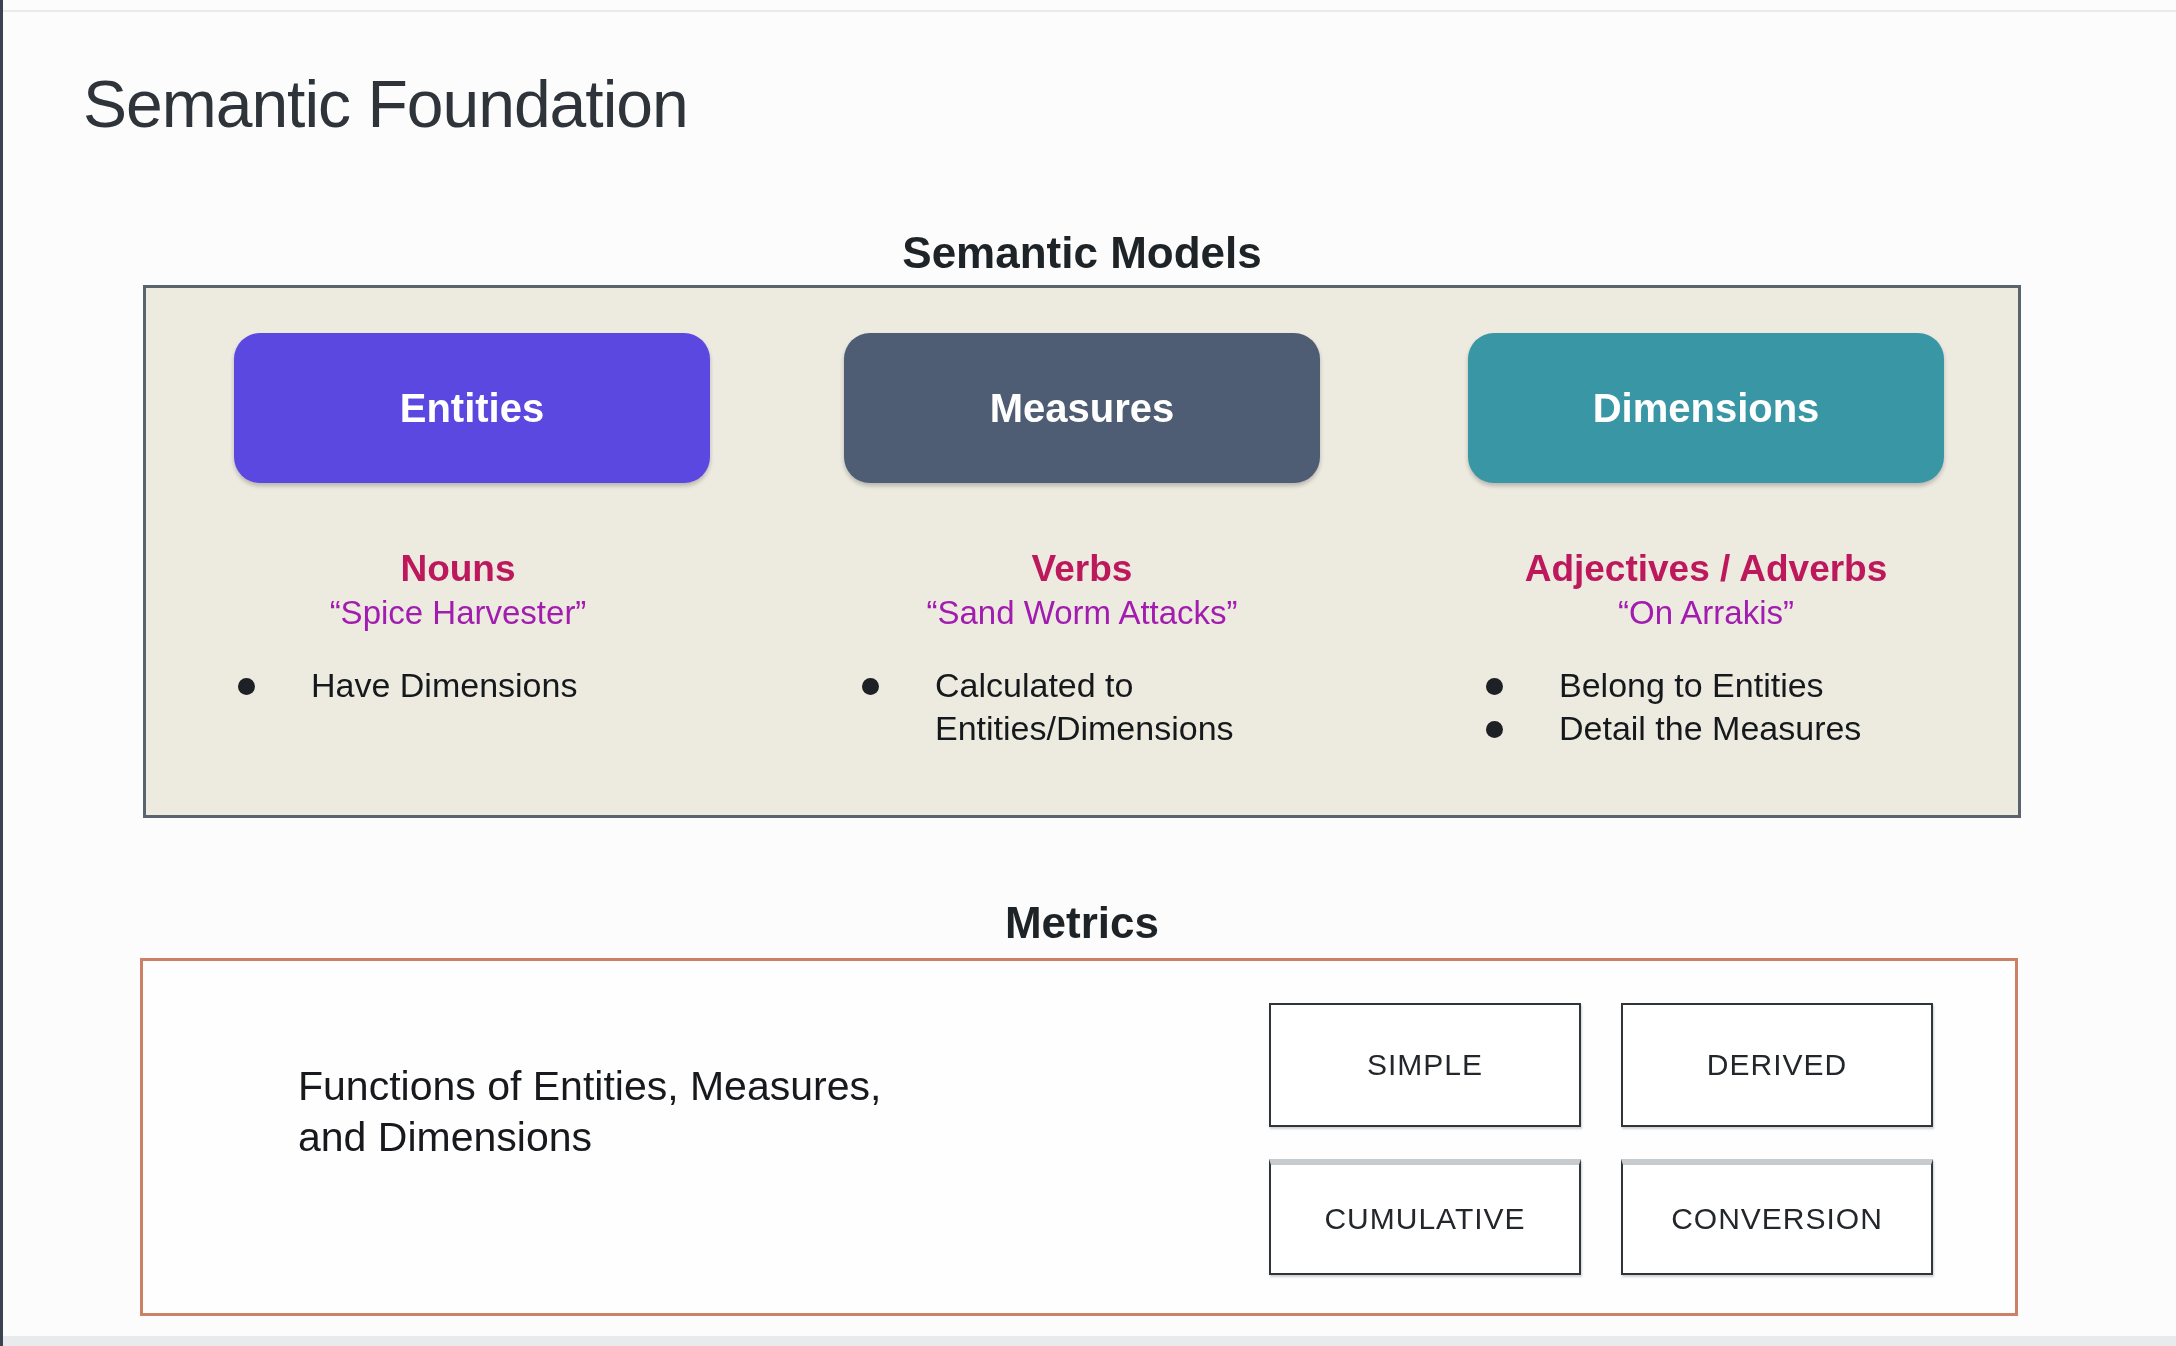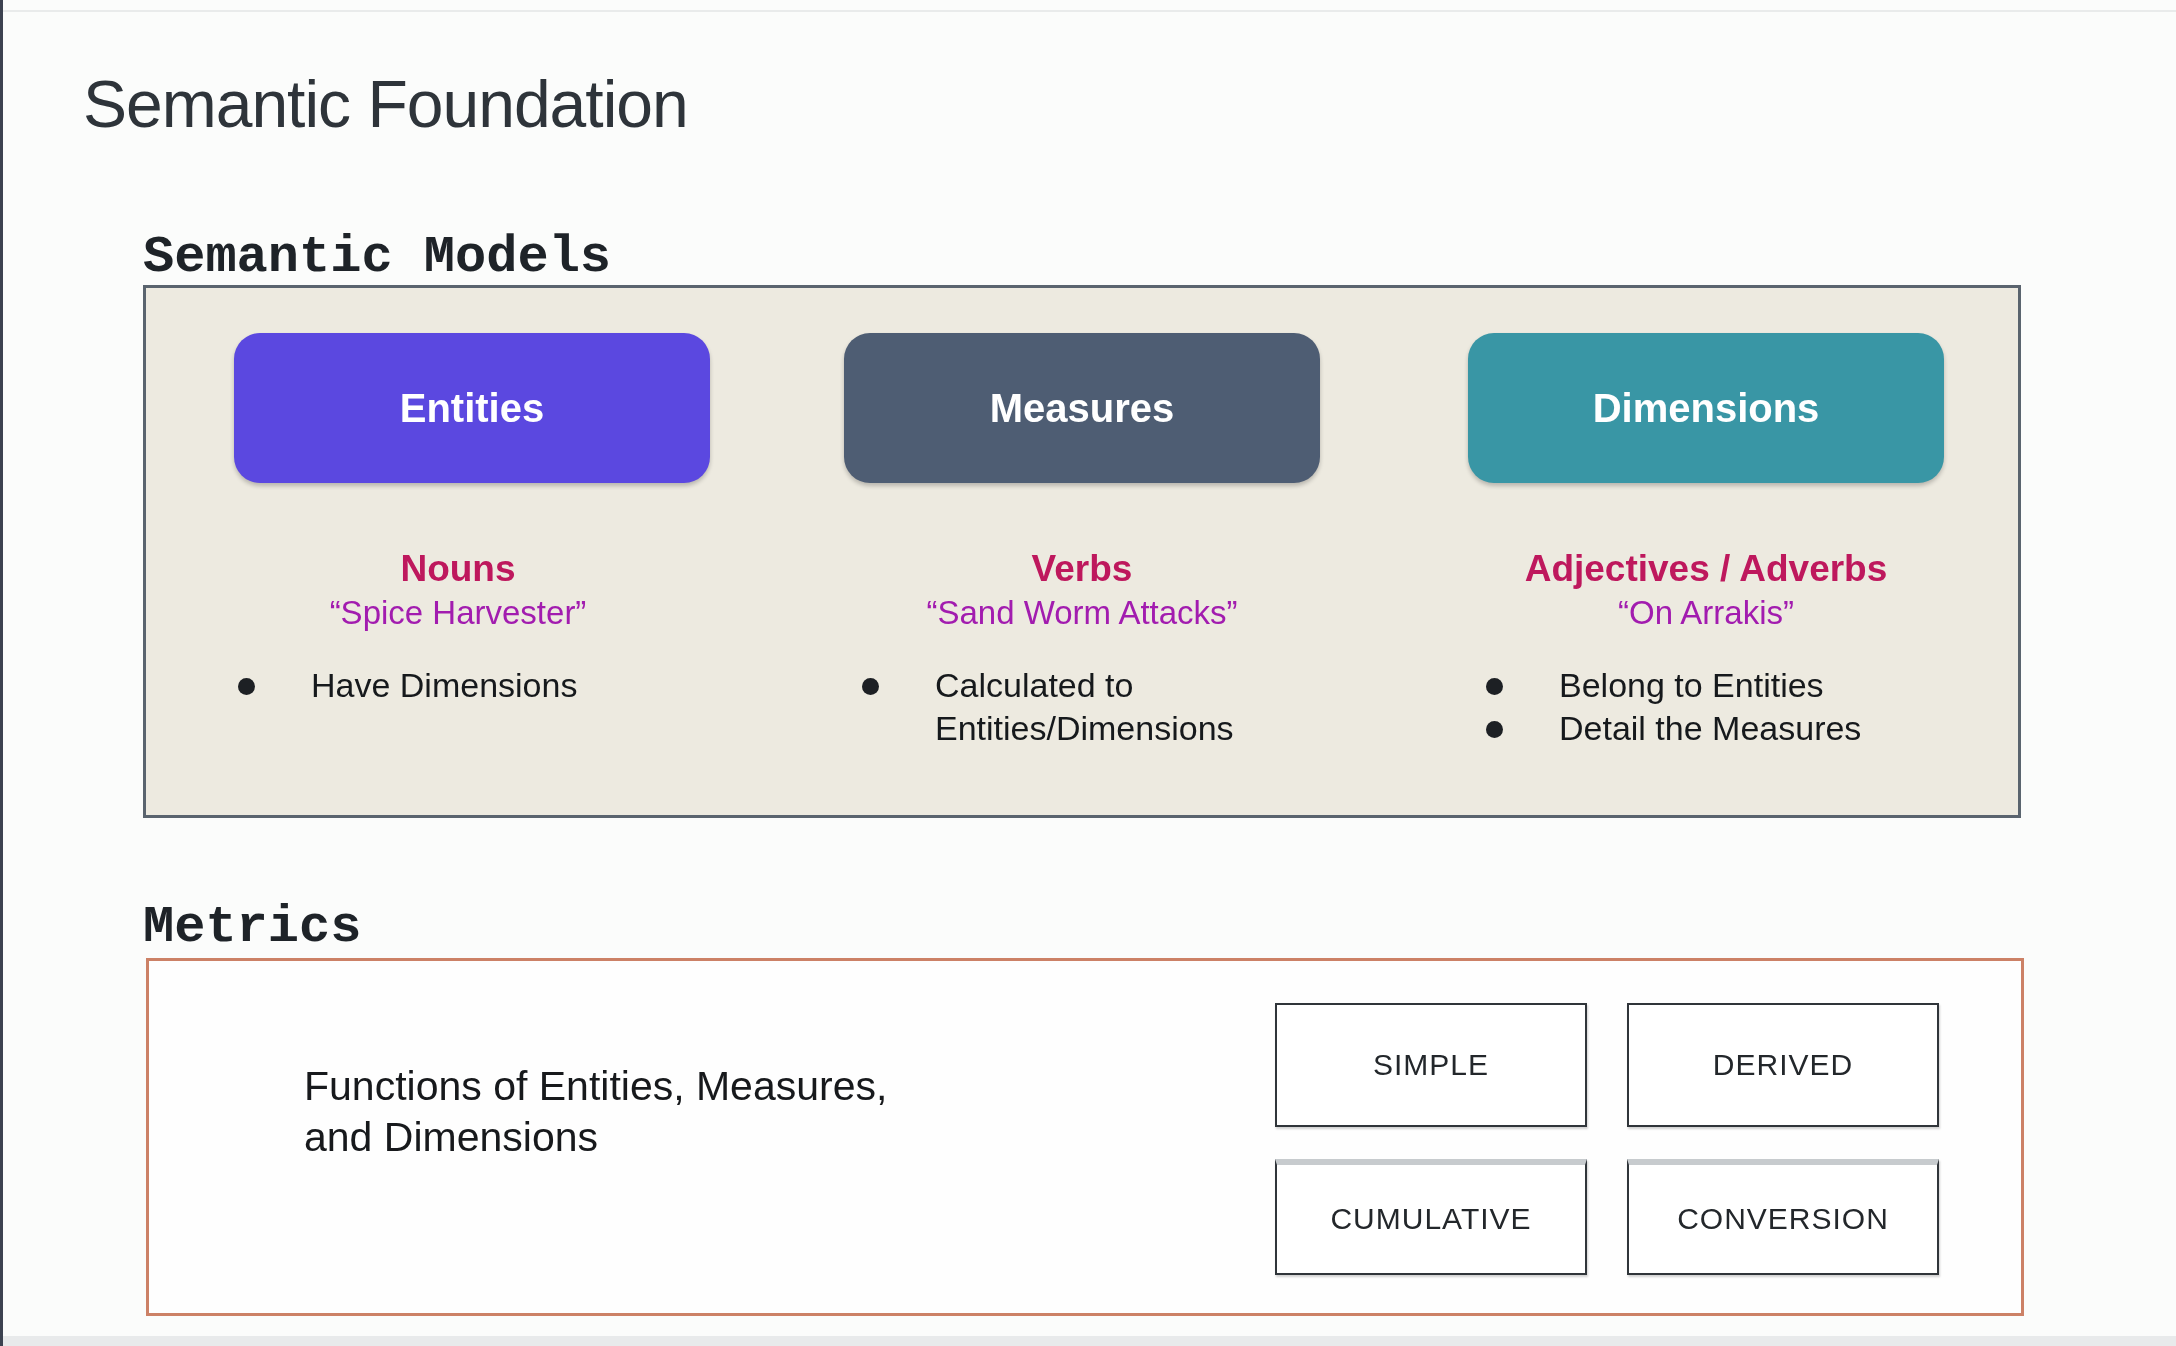--- a/index.html
+++ b/index.html
@@ -23,21 +23,21 @@
   }
 
   .page-title {
     position:absolute; left:80px; top:66px;
     font-size:66px; font-weight:400; color:#2e343a;
     letter-spacing:-1px;
   }
 
   .section-title {
     position:absolute; left:140px; width:1878px;
-    text-align:left; font-size:52px; font-weight:700; color:#1e2328;font-family:Liberation Mono, monospace;
+    text-align:center; font-size:44px; font-weight:700; color:#1e2328;
   }
   .models-section-title { top:228px; }
   .metrics-section-title { top:898px; }
 
   
   .models-panel {
     position:absolute; left:140px; top:285px;
     width:1878px; height:533px;
     background:#edeae0;
     border:3px solid #5a646e;
@@ -77,21 +77,21 @@
     flex:0 0 auto;
     width:17px; height:17px; border-radius:50%;
     background:#1d2024;
     margin:14px 56px 0 0;
   }
   .bullets .txt { display:inline-block; }
   .col-measures .txt { max-width:330px; }
 
   
   .metrics-panel {
-    position:absolute; left:143px; top:958px;
+    position:absolute; left:137px; top:958px;
     width:1878px; height:358px;
     background:#fefefe;
     border:3px solid #cc8166;
   }
   .metrics-desc {
     position:absolute; left:155px; top:100px;
     width:640px;
     font-size:41px; color:#17191c; line-height:1.25;
   }
   .metrics-grid {

